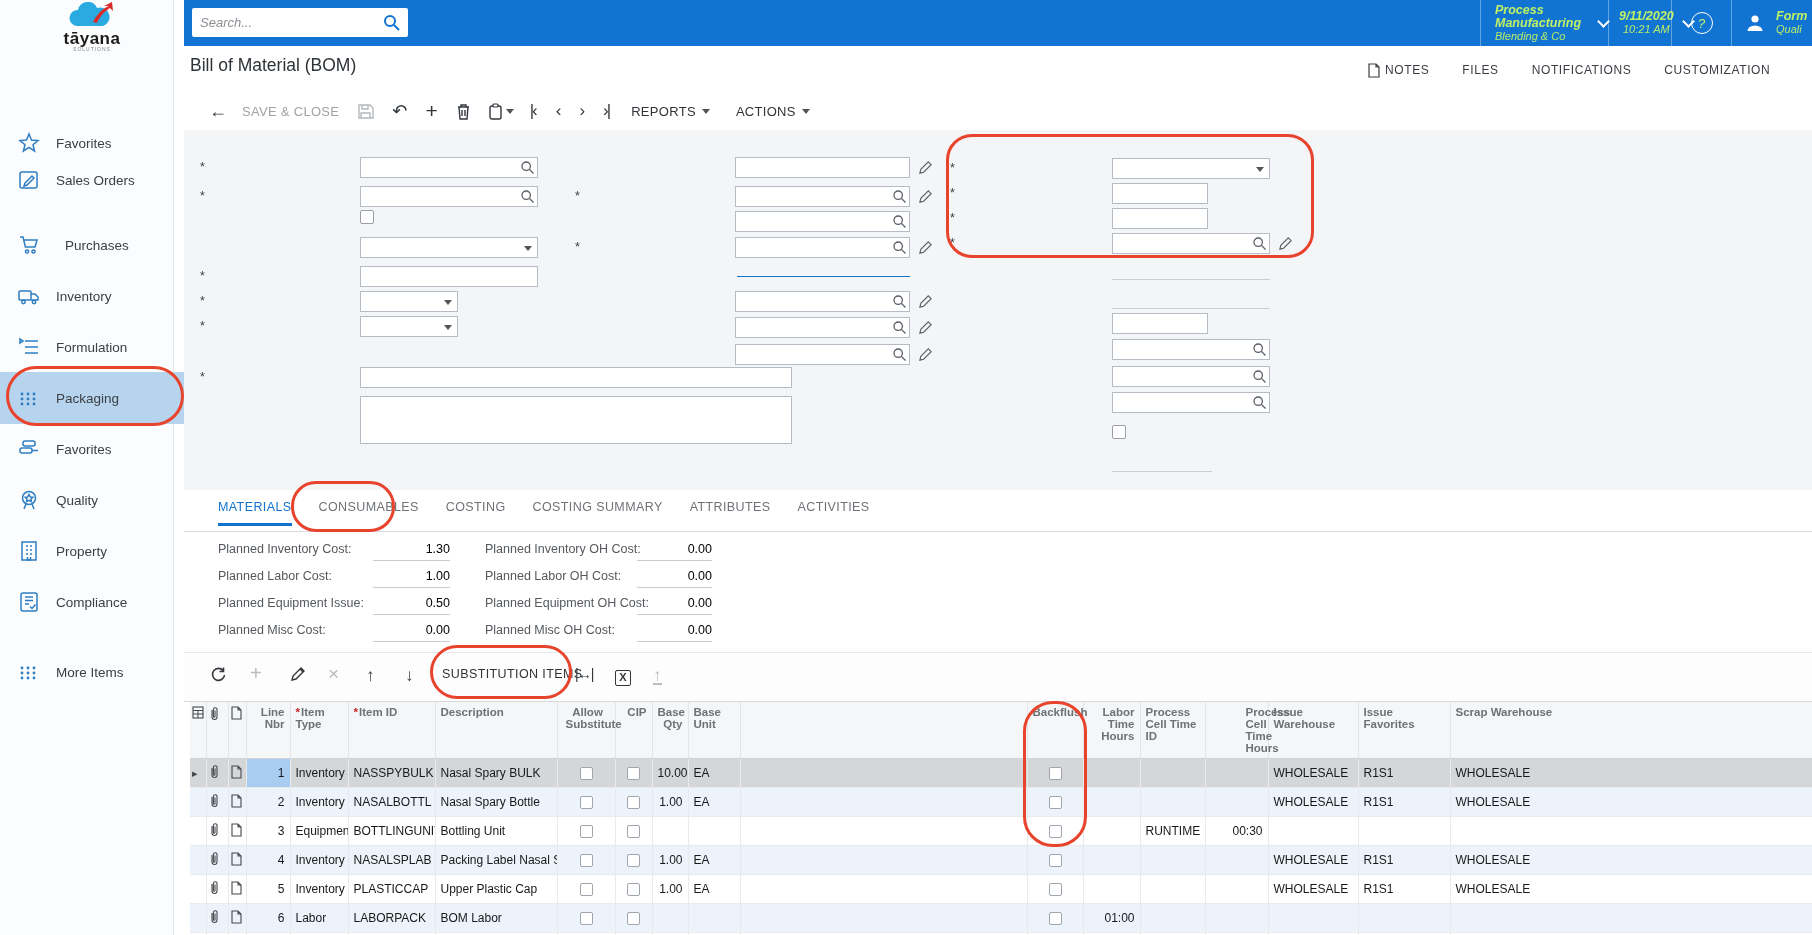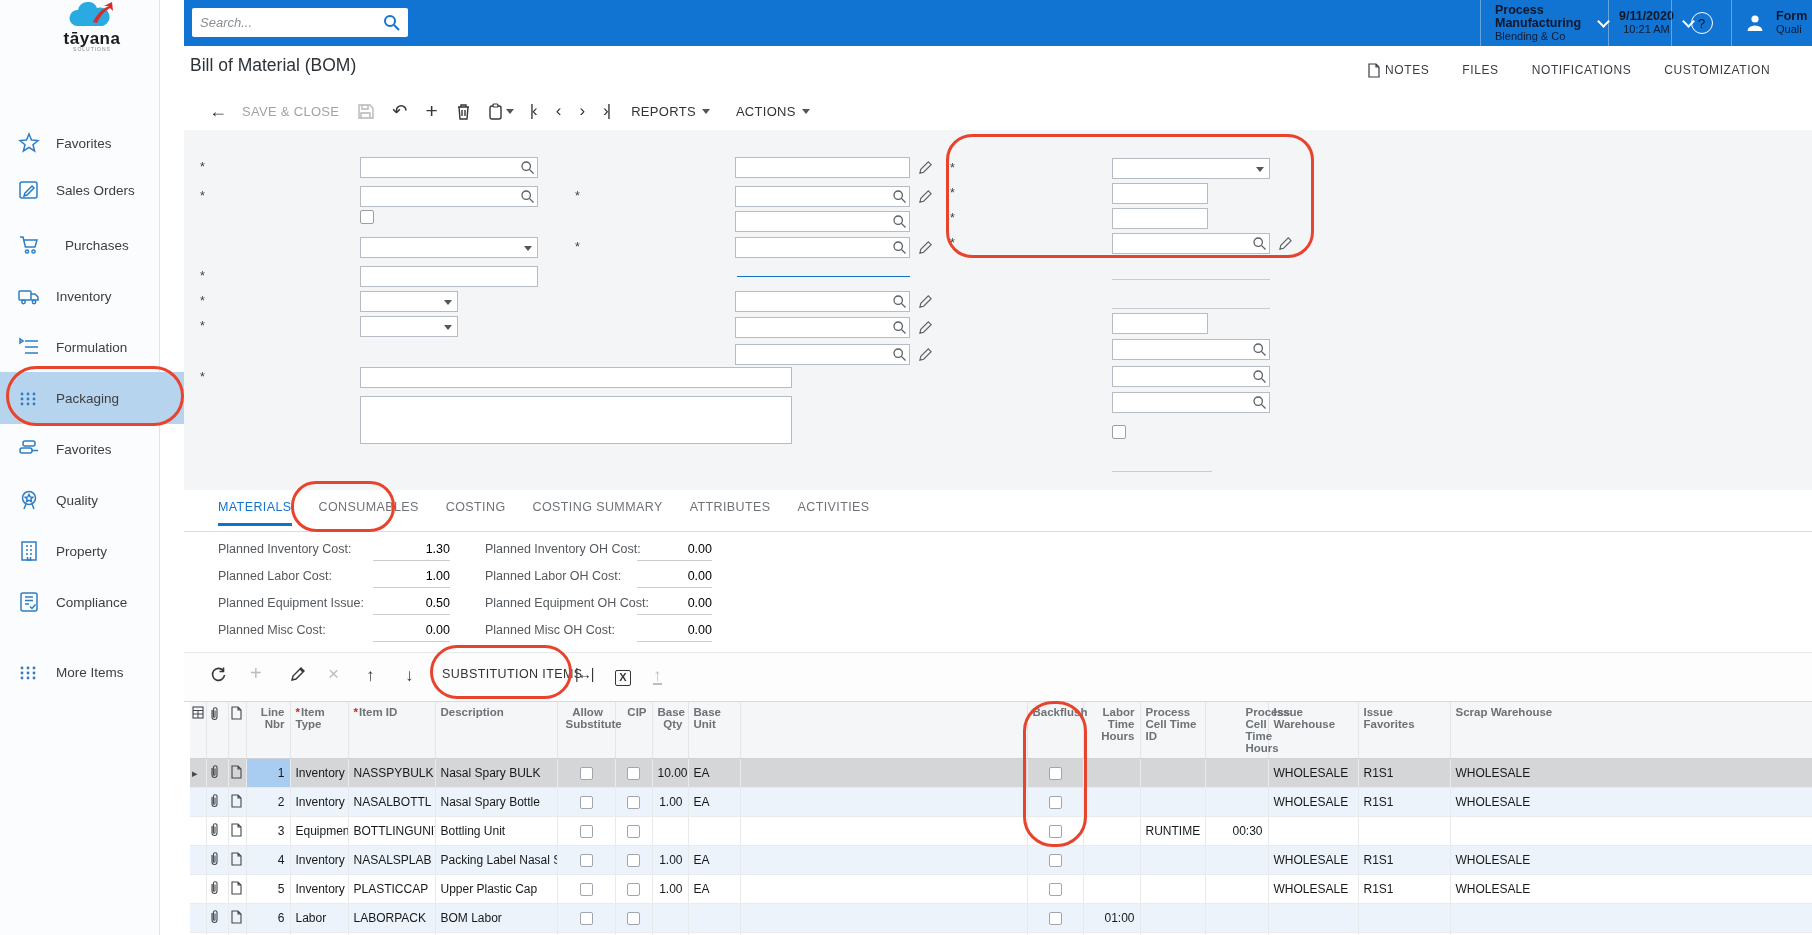--- a/index.html
+++ b/index.html
@@ -1,38 +1,38 @@
 <!DOCTYPE html>
 <html><head>
 <meta charset="utf-8">
 <style>
   * { margin:0; padding:0; box-sizing:border-box; }
   html,body { width:1812px; height:935px; overflow:hidden; background:#fff;
     font-family:"Liberation Sans", sans-serif; color:#1d1f21; }
 
   
-  #sidebar { position:absolute; left:0; top:0; width:160px; height:935px;
+  #sidebar { position:absolute; left:0; top:0; width:174px; height:935px;
     background:#fbfcfd; border-right:1px solid #e2e5e8; z-index:3; }
   .logo-wrap { position:absolute; left:0; top:2px; width:184px; text-align:center; }
   .logo-name { font-size:17px; font-weight:bold; color:#1b1b1b; letter-spacing:.5px; line-height:14px;}
   .logo-sub { font-size:5px; color:#888; letter-spacing:1px; }
   .nav-item { position:absolute; left:0; width:184px; height:52px; display:flex;
     align-items:center; gap:15px; padding-left:17px; cursor:pointer; }
   .nav-item.active { background:#b7d4ee;text-align:right; }
   .nav-label { font-size:13.5px; color:#3c4043; }
   .nav-ic { width:24px; height:24px; flex:0 0 24px; }
   .nav-ic svg { width:24px; height:24px; stroke:#2e7dc2; fill:none; stroke-width:1.5; }
 
   
   #topbar { position:absolute; left:184px; top:0; width:1628px; height:46px; background:#1173d2; }
   #searchbox { position:absolute; left:8px; top:8px; width:216px; height:29px; background:#fff;
     border-radius:2px; display:flex; align-items:center; padding:0 8px; }
   #searchbox .ph { flex:1; font-style:italic; color:#8a8f94; font-size:13px; }
   .seg { position:absolute; top:0; height:46px; border-left:1px solid rgba(255,255,255,.35);
-    color:#0f172a; display:flex; align-items:center; }
+    color:#bef264; display:flex; align-items:center;font-style:italic; }
   .seg .two { line-height:13px; }
   .seg .l1 { font-size:12.5px; font-weight:bold; }
   .seg .l2 { font-size:11px; opacity:.95; }
   .chev { width:9px; height:9px; border-right:2px solid #fff; border-bottom:2px solid #fff;
     transform:rotate(45deg); margin-left:10px; margin-top:-4px; flex:0 0 9px;}
   .helpcircle { width:22px; height:22px; border:1.6px solid #fff; border-radius:50%;
     font-size:13px; display:flex; align-items:center; justify-content:center; margin:auto; }
 
   
   #page-title { position:absolute; left:190px; top:55px; font-size:17.5px; color:#2e3338; }
@@ -128,21 +128,21 @@
     <div class="logo-name">tāyana</div>
     <div class="logo-sub">SOLUTIONS</div>
   </div>
   <div id="nav-items">
       <div class="nav-item" style="top: 117px;">
         <span class="nav-ic"><svg width="24" height="24" viewBox="0 0 24 24" fill="none" stroke="#2e7dc2" stroke-width="1.5">
             <path d="M12 3 l2.5 6 6.5.5 -5 4.2 1.6 6.3 -5.6-3.6 -5.6 3.6 1.6-6.3 -5-4.2 6.5-.5 z"></path>
           </svg></span>
         <span class="nav-label">Favorites</span>
       </div>
-      <div class="nav-item" style="top: 164px; text-align: center;">
+      <div class="nav-item" style="top: 154px; text-align: center;">
         <span class="nav-ic"><svg width="24" height="24" viewBox="0 0 24 24" fill="none" stroke="#2e7dc2" stroke-width="1.5">
             <rect x="3" y="4" width="17" height="16" rx="2"></rect>
             <path d="M8 15 l7-7 2 2 -7 7 -3 1 z"></path>
           </svg></span>
         <span class="nav-label">Sales Orders</span>
       </div>
       <div class="nav-item" style="top: 219px; gap: 24px;">
         <span class="nav-ic"><svg width="24" height="24" viewBox="0 0 24 24" fill="none" stroke="#2e7dc2" stroke-width="1.5">
             <path d="M3 4 h3 l2.4 10 h9.6 l2-7 H7"></path>
             <circle cx="10" cy="18.5" r="1.6"></circle>

